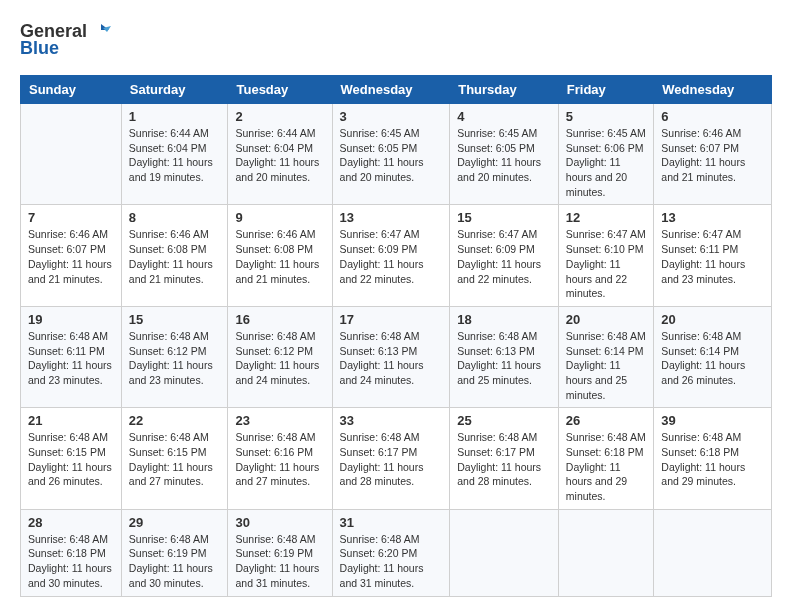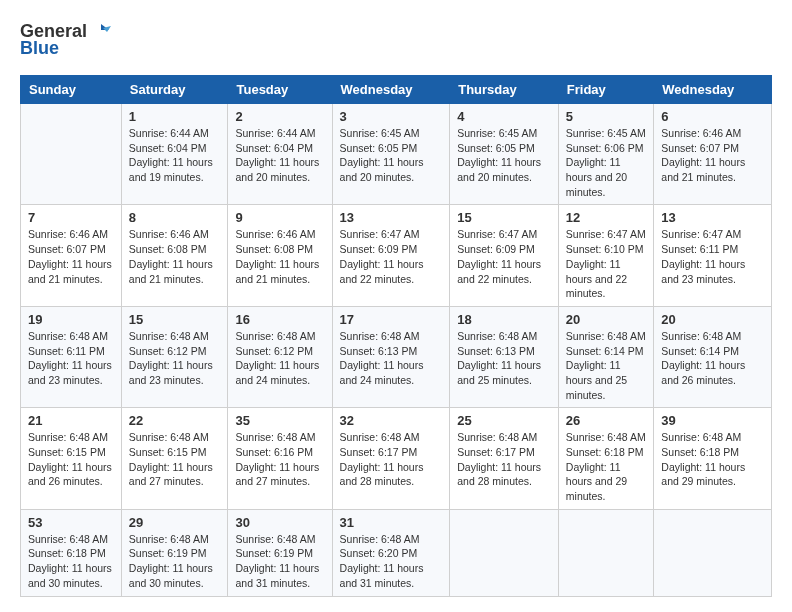--- a/index.html
+++ b/index.html
@@ -200,43 +200,43 @@
       <tr>
         <td>
           <div class="day-number">21</div>
           <div class="day-info">Sunrise: 6:48 AM<br>Sunset: 6:15 PM<br>Daylight: 11 hours and 26 minutes.</div>
         </td>
         <td>
           <div class="day-number">22</div>
           <div class="day-info">Sunrise: 6:48 AM<br>Sunset: 6:15 PM<br>Daylight: 11 hours and 27 minutes.</div>
         </td>
         <td>
-          <div class="day-number">35</div>
+          <div class="day-number">23</div>
           <div class="day-info">Sunrise: 6:48 AM<br>Sunset: 6:16 PM<br>Daylight: 11 hours and 27 minutes.</div>
         </td>
         <td>
-          <div class="day-number">32</div>
+          <div class="day-number">33</div>
           <div class="day-info">Sunrise: 6:48 AM<br>Sunset: 6:17 PM<br>Daylight: 11 hours and 28 minutes.</div>
         </td>
         <td>
           <div class="day-number">25</div>
           <div class="day-info">Sunrise: 6:48 AM<br>Sunset: 6:17 PM<br>Daylight: 11 hours and 28 minutes.</div>
         </td>
         <td>
           <div class="day-number">26</div>
           <div class="day-info">Sunrise: 6:48 AM<br>Sunset: 6:18 PM<br>Daylight: 11 hours and 29 minutes.</div>
         </td>
         <td>
           <div class="day-number">39</div>
           <div class="day-info">Sunrise: 6:48 AM<br>Sunset: 6:18 PM<br>Daylight: 11 hours and 29 minutes.</div>
         </td>
       </tr>
       <tr>
         <td>
-          <div class="day-number">53</div>
+          <div class="day-number">28</div>
           <div class="day-info">Sunrise: 6:48 AM<br>Sunset: 6:18 PM<br>Daylight: 11 hours and 30 minutes.</div>
         </td>
         <td>
           <div class="day-number">29</div>
           <div class="day-info">Sunrise: 6:48 AM<br>Sunset: 6:19 PM<br>Daylight: 11 hours and 30 minutes.</div>
         </td>
         <td>
           <div class="day-number">30</div>
           <div class="day-info">Sunrise: 6:48 AM<br>Sunset: 6:19 PM<br>Daylight: 11 hours and 31 minutes.</div>
         </td>

